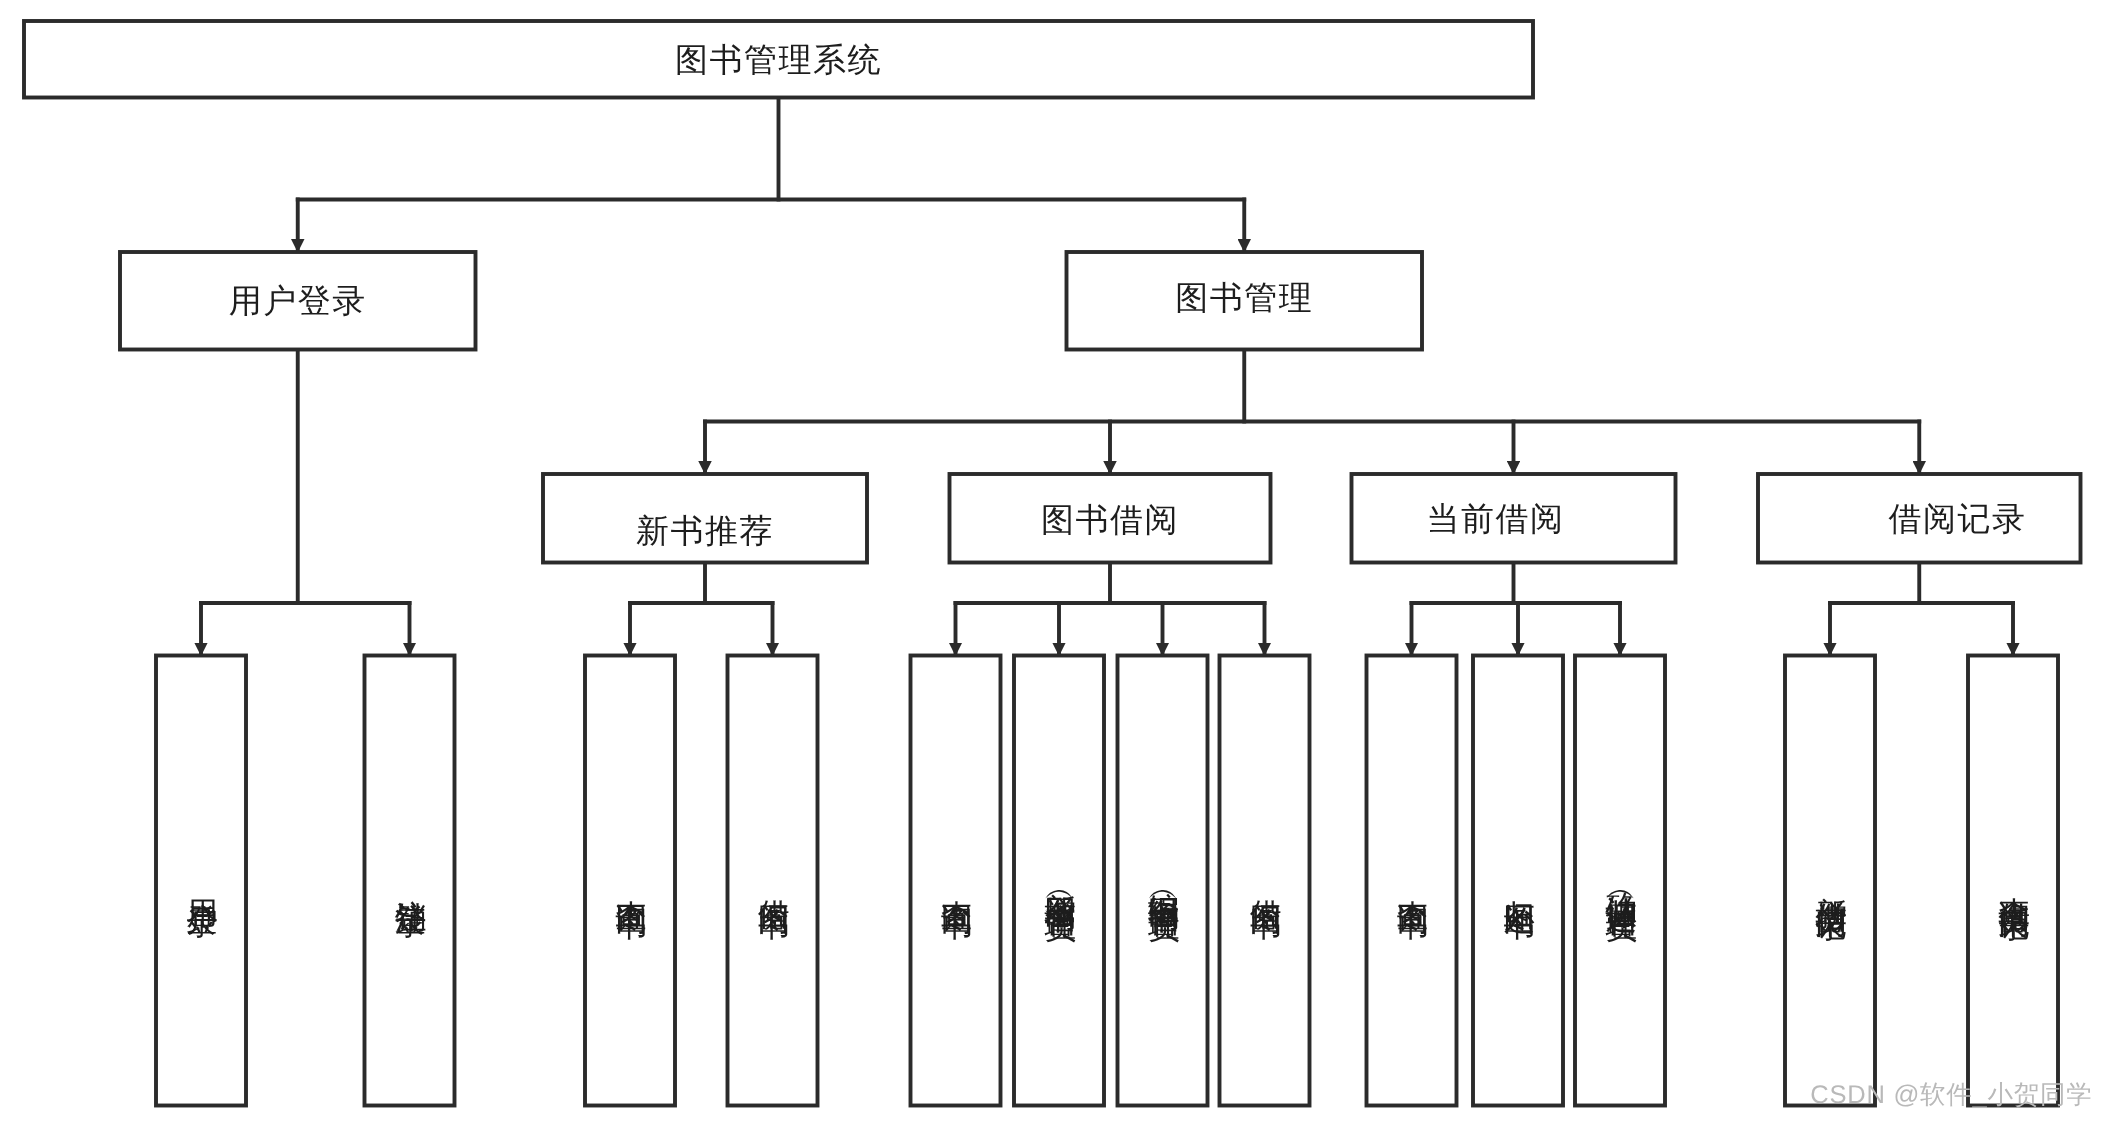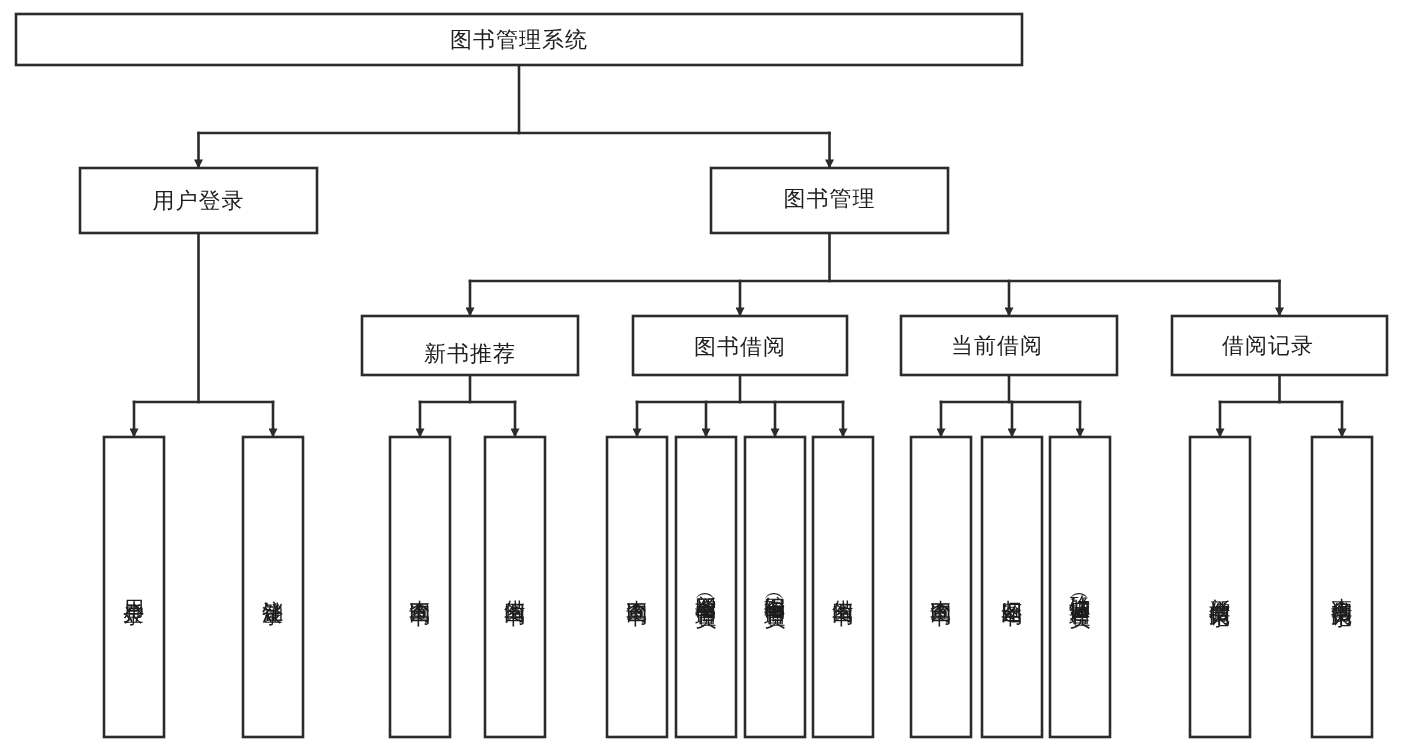--- a/index.html
+++ b/index.html
@@ -89,29 +89,30 @@
       </g>
   </svg>
 
   <div id="label-layer">
       <div class="htextbox" style="left: 16px; top: 14px; width: 1006px; height: 51px;">图书管理系统</div>
       <div class="htextbox" style="left: 80px; top: 168px; width: 237px; height: 65px;">用户登录</div>
       <div class="htextbox" style="left: 711px; top: 168px; width: 237px; height: 62px;">图书管理</div>
       <div class="htextbox" style="left: 362px; top: 316px; width: 216px; height: 75px;">新书推荐</div>
       <div class="htextbox" style="left: 633px; top: 316px; width: 214px; height: 61px;">图书借阅</div>
       <div class="htextbox" style="left: 901px; top: 316px; width: 192px; height: 59px;">当前借阅</div>
-      <div class="htextbox" style="left: 1172px; top: 316px; width: 192px; height: 59px;">借阅记录</div>
+      <div class="htextbox" style="left: 1172px; top: 316px; width: 192px; height: 59px; padding-left: 37px;">借阅记录</div>
       <div class="vtextbox" style="left: 104px; top: 437px; width: 60px; height: 300px;">用户登录</div>
       <div class="vtextbox" style="left: 243px; top: 437px; width: 60px; height: 300px;">注销登录</div>
       <div class="vtextbox" style="left: 390px; top: 437px; width: 60px; height: 300px;">查询图书</div>
       <div class="vtextbox" style="left: 485px; top: 437px; width: 60px; height: 300px;">借阅图书</div>
       <div class="vtextbox" style="left: 607px; top: 437px; width: 60px; height: 300px;">查询图书</div>
       <div class="vtextbox" style="left: 676px; top: 437px; width: 60px; height: 300px;">新增图书（管理员）</div>
       <div class="vtextbox" style="left: 745px; top: 437px; width: 60px; height: 300px;">编辑图书（管理员）</div>
       <div class="vtextbox" style="left: 813px; top: 437px; width: 60px; height: 300px;">借阅图书</div>
       <div class="vtextbox" style="left: 911px; top: 437px; width: 60px; height: 300px;">查询图书</div>
       <div class="vtextbox" style="left: 982px; top: 437px; width: 60px; height: 300px;">归还图书</div>
       <div class="vtextbox" style="left: 1050px; top: 437px; width: 60px; height: 300px;">确认归还（管理员）</div>
       <div class="vtextbox" style="left: 1190px; top: 437px; width: 60px; height: 300px;">新增借阅记录</div>
       <div class="vtextbox" style="left: 1312px; top: 437px; width: 60px; height: 300px;">查询借阅记录</div>
     </div>
 
+  <div id="watermark">CSDN @软件_小贺同学</div>
 </div>
 
 </body></html>

